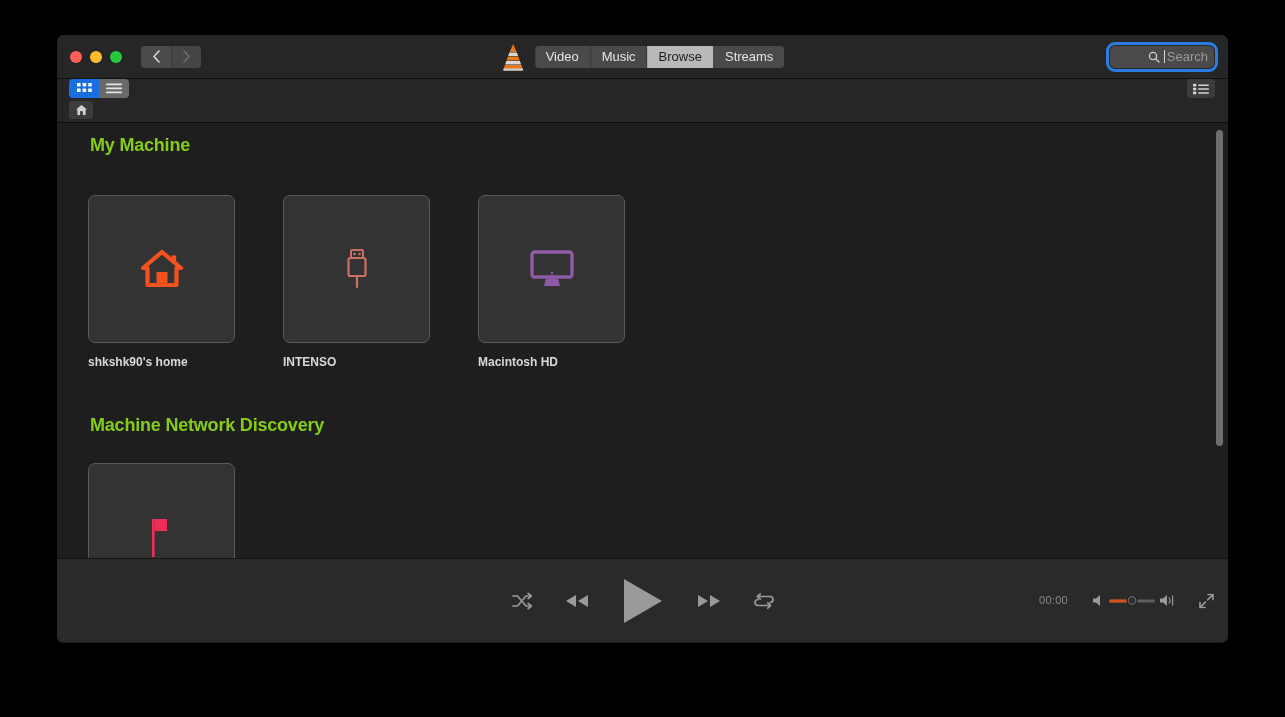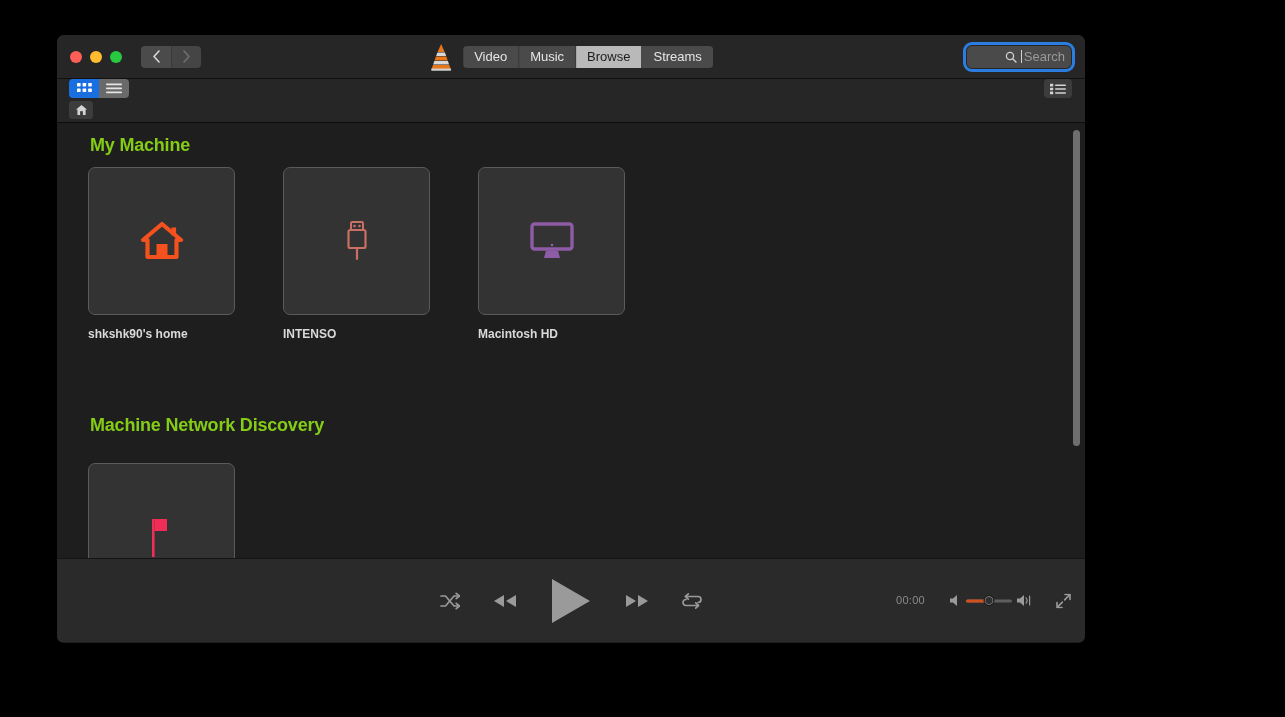--- a/index.html
+++ b/index.html
@@ -6,21 +6,21 @@
   html, body {
     width: 1285px; height: 717px;
     background: #000000;
     font-family: "Liberation Sans", sans-serif;
     overflow: hidden;
   }
 
   .window {
     position: absolute;
     left: 57px; top: 35px;
-    width: 1028px; height: 608px;
+    width: 1171px; height: 608px;
     border-radius: 7px;
     overflow: hidden;
     background: #1e1e1e;
     box-shadow: 0 10px 40px rgba(0,0,0,0.6);
   }
 
   
   .titlebar {
     position: relative;
     height: 44px;
@@ -166,21 +166,21 @@
   }
   .sec1 { position: absolute; left: 33px; top: 12px; }
   .sec2 { position: absolute; left: 33px; top: 292px; }
 
   .grid {
     position: absolute;
     left: 31px;
     display: flex;
     gap: 48px;
   }
-  .grid.row1 { top: 44px; justify-content: center; }
+  .grid.row1 { top: 72px; justify-content: center; }
   .grid.row2 { top: 340px; }
 
   .tile-item { width: 147px; }
   .tile {
     width: 147px; height: 148px;
     background: #333333;
     border: 1px solid #5a5a5a;
     border-radius: 7px;
     display: flex; align-items: center; justify-content: center;
   }

